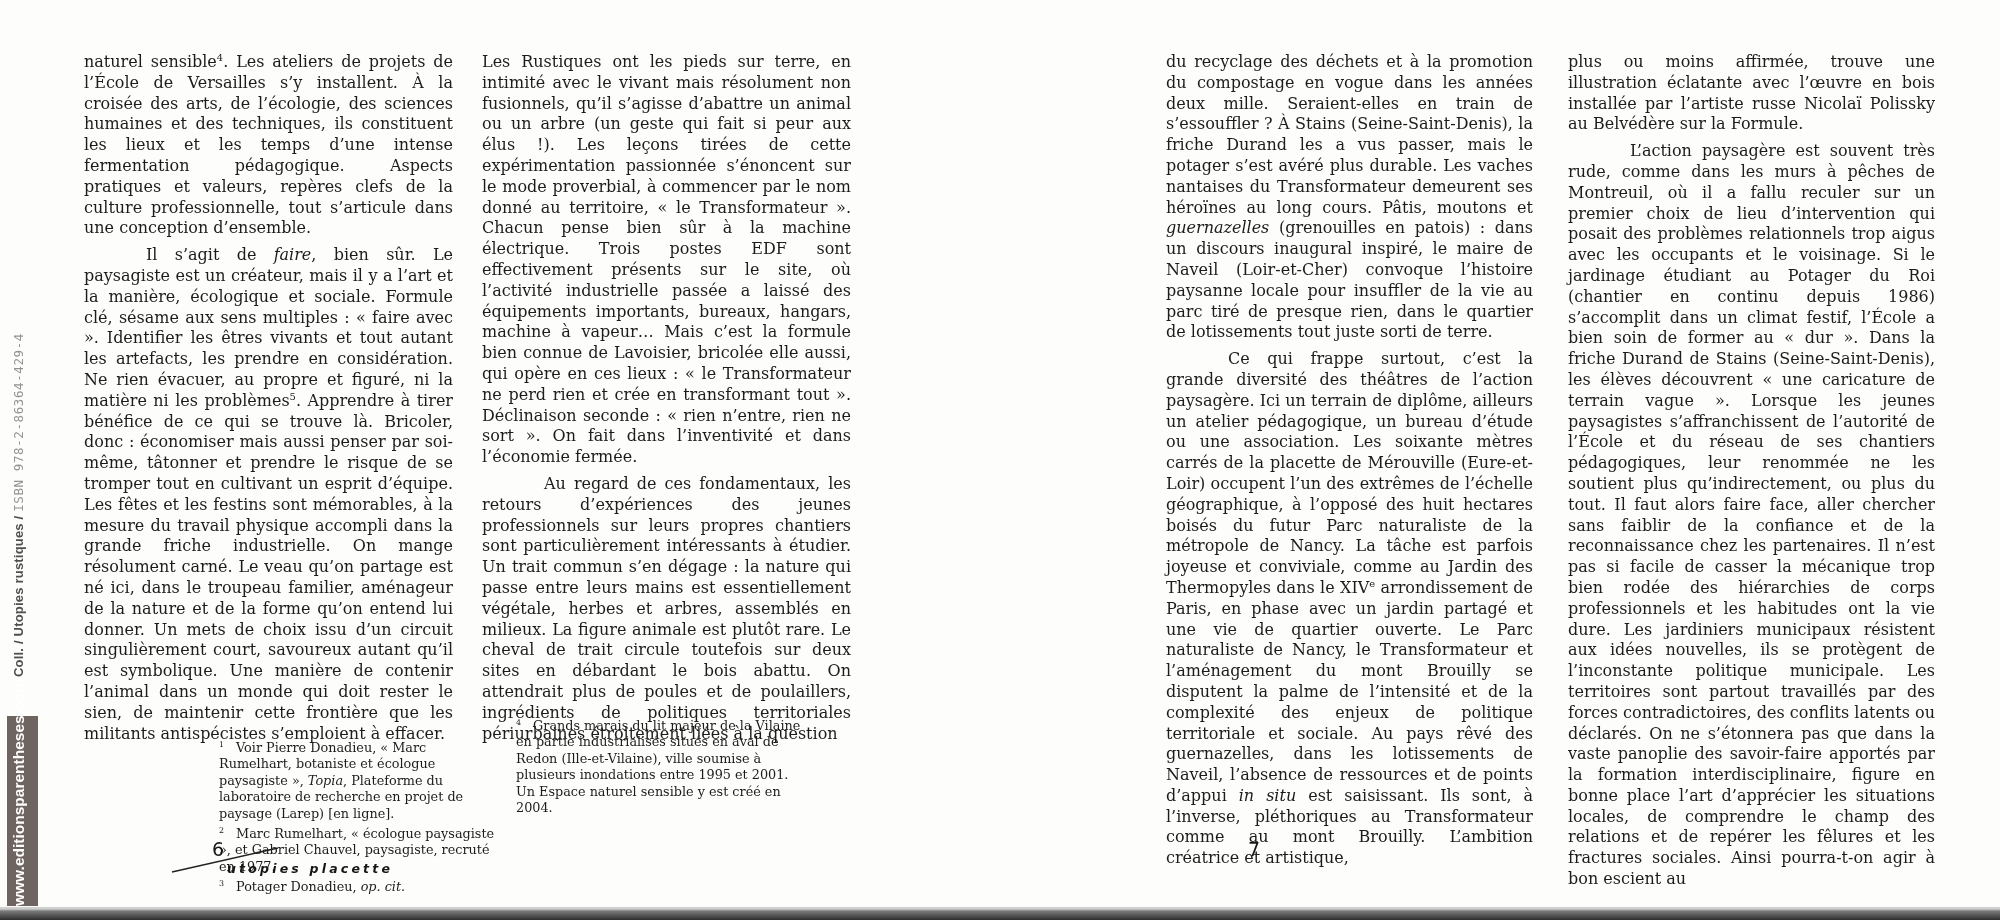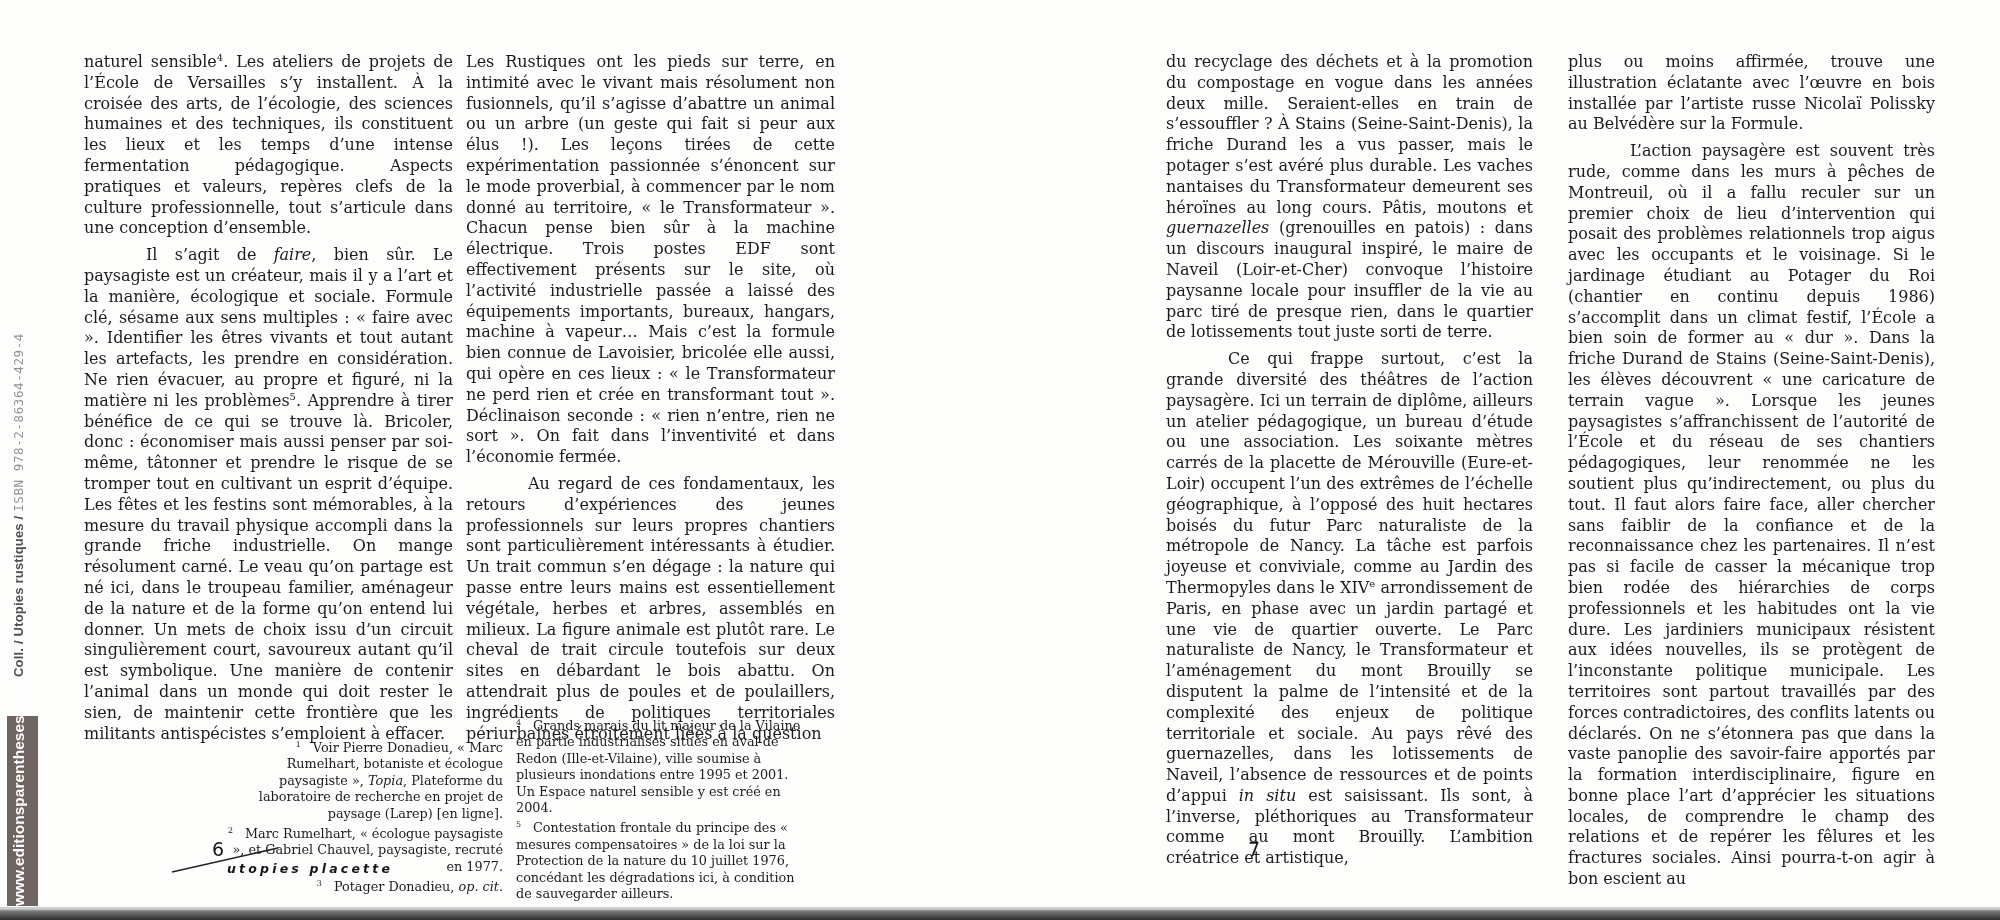--- a/index.html
+++ b/index.html
@@ -12,28 +12,28 @@
   .col {
     position:absolute; top:46px; text-align:justify;
     font-size:16px; line-height:20.8px;
     -webkit-hyphens:auto; hyphens:auto;
   }
   .col p { margin:6px; }
   .col p.indent { text-indent:62px; }
   .col sup, .fn sup { font-size:0.62em; line-height:0; vertical-align:super; }
   .col i, .fn i { font-style:italic; }
   .col-1 { left:78px;   width:381px; }
-  .col-2 { left:460px;  width:381px; }
+  .col-2 { left:476px;  width:381px; }
   .col-3 { left:1160px; width:379px; }
   .col-4 { left:1562px; width:379px; }
   
   .fn { position:absolute; text-align:left; font-size:12.8px; line-height:16.4px; }
   .fn p { margin:4px; }
   .fn sup { margin-right:12px; }
-  .fn-a { left:215px; top:736px; width:292px;text-align:right; }
+  .fn-a { left:215px; top:736px; width:292px; }
   .fn-b { left:512px; top:714px; width:300px; }
   
   .pagenum { position:absolute; font-family:"DejaVu Sans", sans-serif; font-size:19px; color:#161616; }
   .pagenum-6 { left:212px;  top:838px; }
   .pagenum-7 { left:1248px; top:838px; }
   .footer-rule { position:absolute; left:170px; top:843px; width:110px; height:32px; }
   .running-title {
     position:absolute; left:227px; top:861px;
     font-family:"DejaVu Sans", sans-serif; font-style:italic; font-weight:bold;
     font-size:12.5px; letter-spacing:3.2px; color:#161616; white-space:nowrap;
@@ -86,21 +86,20 @@
       <p class="indent"><span>Au regard de ces fondamentaux, les retours d’expériences des jeunes professionnels sur leurs propres chantiers sont particulièrement intéressants à étudier. Un trait commun s’en dégage : la nature qui passe entre leurs mains est essentiellement végétale, herbes et arbres, assemblés en milieux. La figure animale est plutôt rare. Le cheval de trait circule toutefois sur deux sites en débardant le bois abattu. On attendrait plus de poules et de poulaillers, ingrédients de politiques territoriales périurbaines étroitement liées à la question</span></p>
     </div>
 
   <div class="fn fn-a">
       <p><sup>1</sup><span>Voir Pierre Donadieu, « Marc Rumelhart, botaniste et écologue paysagiste », </span><i>Topia</i><span>, Plateforme du laboratoire de recherche en projet de paysage (Larep) [en ligne].</span></p>
       <p><sup>2</sup><span>Marc Rumelhart, « écologue paysagiste », et Gabriel Chauvel, paysagiste, recruté en 1977.</span></p>
       <p><sup>3</sup><span>Potager Donadieu, </span><i>op. cit.</i></p>
     </div>
   <div class="fn fn-b">
       <p><sup>4</sup><span>Grands marais du lit majeur de la Vilaine en partie industrialisés situés en aval de Redon (Ille-et-Vilaine), ville soumise à plusieurs inondations entre 1995 et 2001. Un Espace naturel sensible y est créé en 2004.</span></p>
-      <p><sup>5</sup><span>Contestation frontale du principe des « mesures compensatoires » de la loi sur la Protection de la nature du 10 juillet 1976, concédant les dégradations ici, à condition de sauvegarder ailleurs.</span></p>
     </div>
 
   <div class="pagenum pagenum-6">6</div>
   <svg class="footer-rule" viewBox="0 0 110 32">
     <line x1="2" y1="29" x2="108" y2="5" stroke="#222" stroke-width="1.6"></line>
   </svg>
   <div class="running-title">utopies placette</div>
 
   <div class="col col-3">
       <p><span>du recyclage des déchets et à la promotion du compostage en vogue dans les années deux mille. Seraient-elles en train de s’essouffler ? À Stains (Seine-Saint-Denis), la friche Durand les a vus passer, mais le potager s’est avéré plus durable. Les vaches nantaises du Transformateur demeurent ses héroïnes au long cours. Pâtis, moutons et </span><i>guernazelles</i><span> (grenouilles en patois) : dans un discours inaugural inspiré, le maire de Naveil (Loir-et-Cher) convoque l’histoire paysanne locale pour insuffler de la vie au parc tiré de presque rien, dans le quartier de lotissements tout juste sorti de terre.</span></p>

